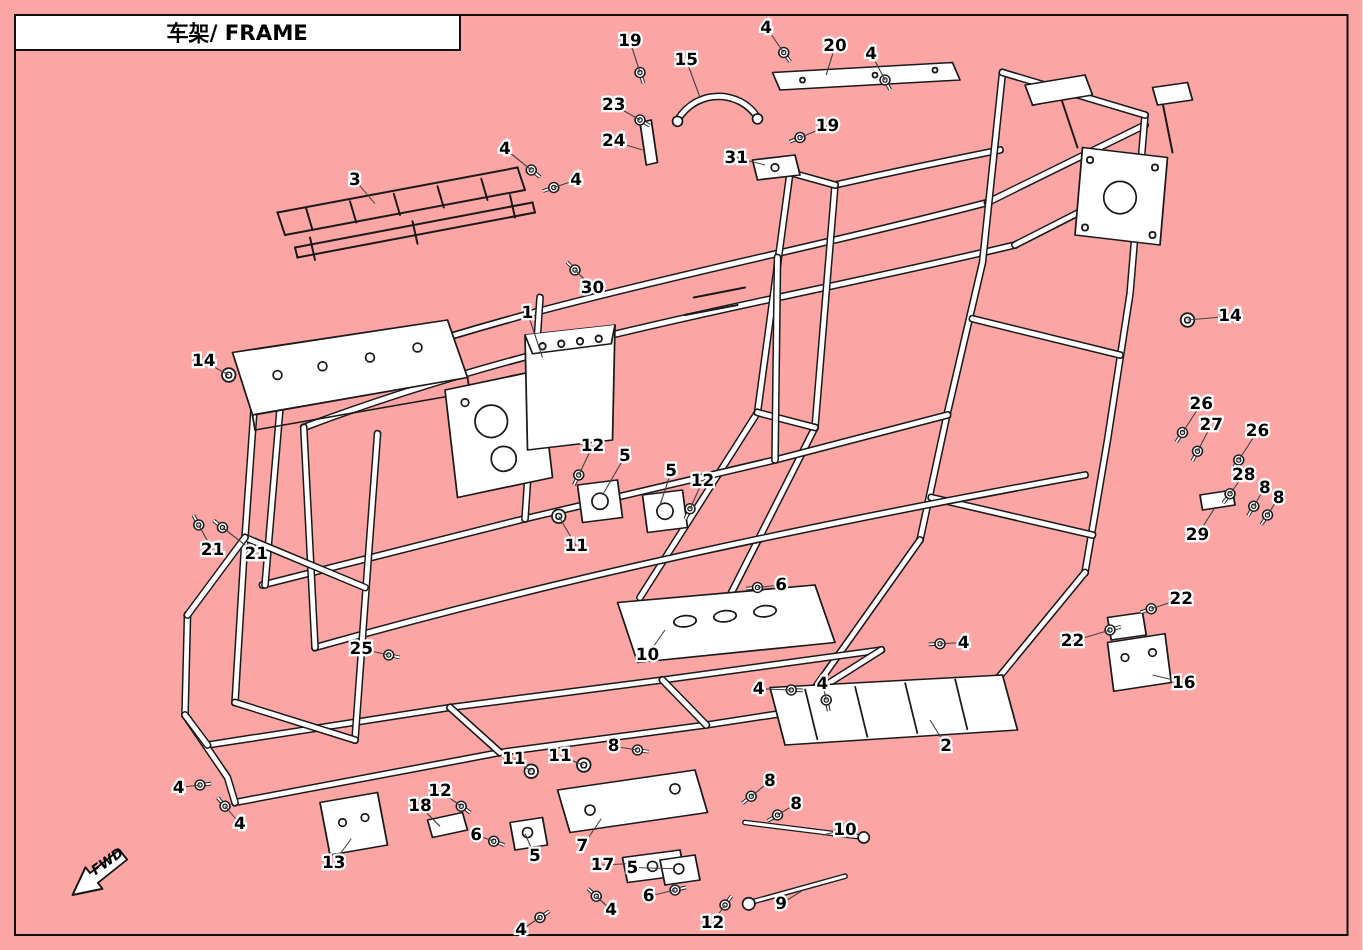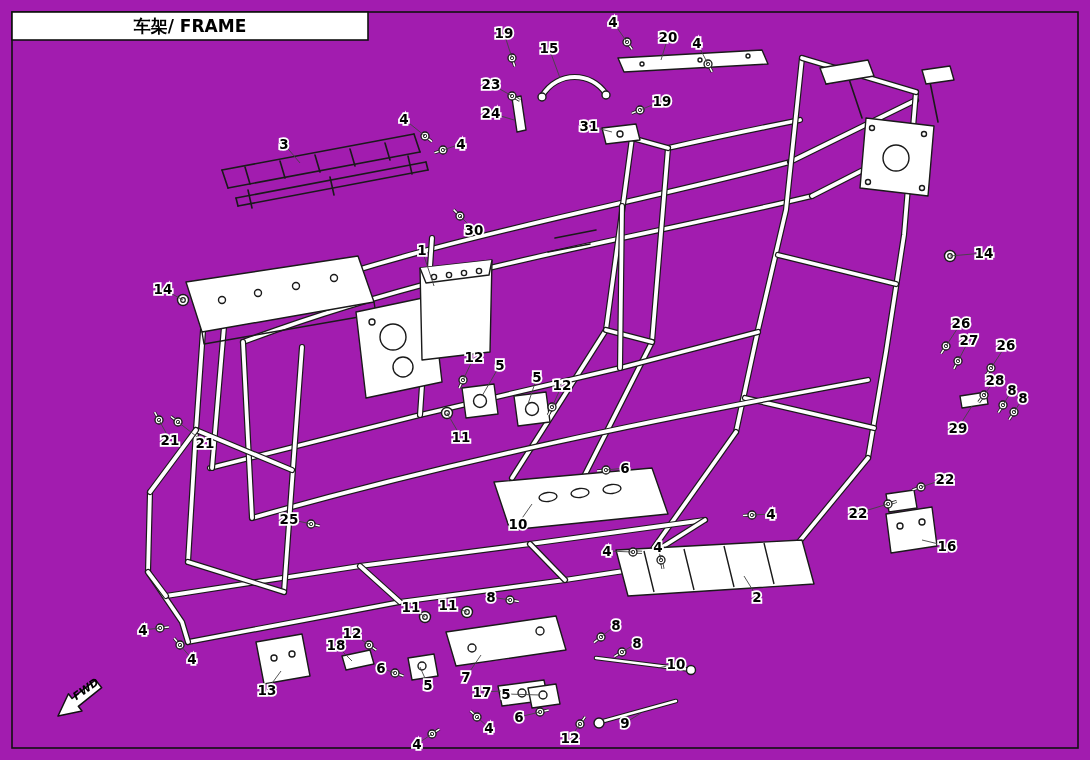--- a/index.html
+++ b/index.html
@@ -1,17 +1,17 @@
 <!DOCTYPE html>
 <html><head>
 <meta charset="utf-8">
 <style>
   html,body { margin:0; padding:0; background:#fff; }
   body { font-family:"DejaVu Sans", sans-serif; }
-  .stage { position:relative; width:1090px; height:760px; background:#a21caf; overflow:hidden; }
+  .stage { position:relative; width:1090px; height:760px; background:#fca5a5; overflow:hidden; }
   svg { display:block; }
   text { user-select:none; }
   .callout-label { font-weight:bold; font-size:13.5px; fill:#000; stroke:#fff; stroke-width:3.5px; paint-order:stroke; }
   .title-text { font-weight:bold; font-size:17px; fill:#000; }
   .fwd-text { font-style:italic; font-weight:bold; font-size:11px; fill:#000; }
 </style>
 </head>
 <body>
 
 <div class="stage">

